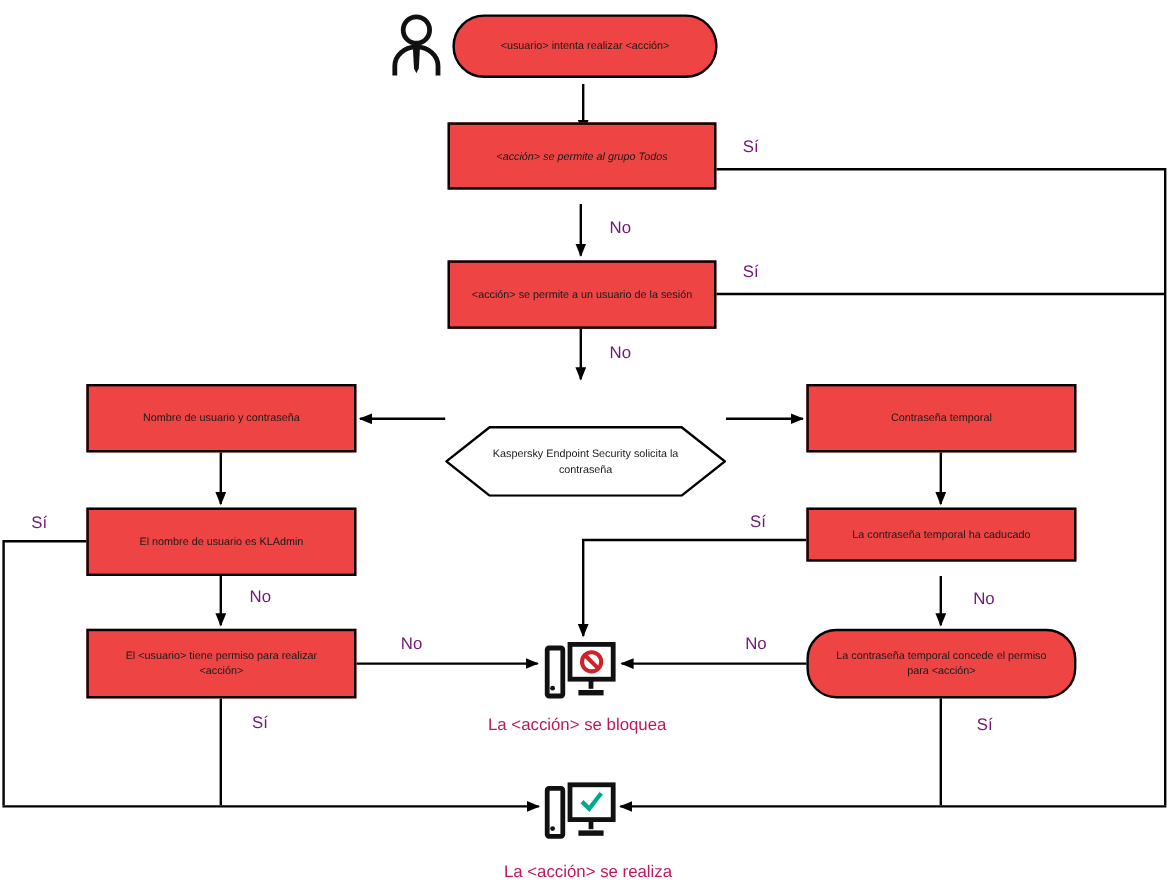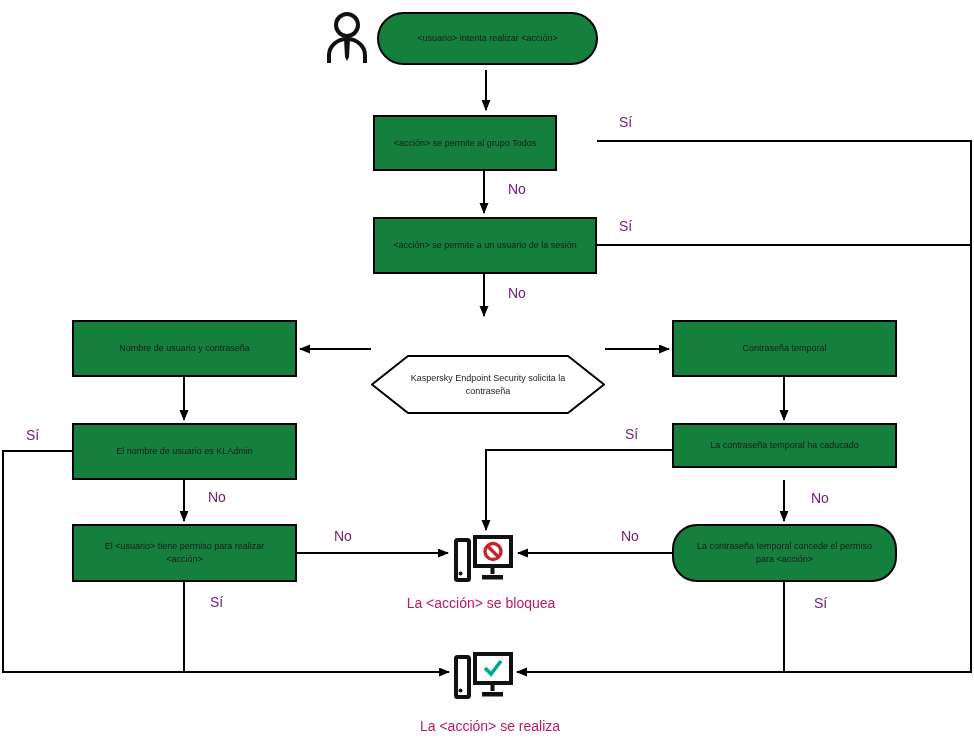--- a/index.html
+++ b/index.html
@@ -5,21 +5,21 @@
   html,body { margin:0; padding:0; background:#ffffff; }
   .canvas {
     position:relative; width:974px; height:745px; background:#ffffff;
     font-family:"Liberation Sans", sans-serif; color:#1a1a1a; overflow:hidden;
   }
   .connectors { position:absolute; left:0; top:0; width:974px; height:745px; }
   .node {
     position:absolute; box-sizing:border-box;
     display:flex; align-items:center; justify-content:center;
     text-align:center; font-size:9px; line-height:1.4;
-    background:#15803d; color:#1a1a1a;
+    background:#ef4444; color:#1a1a1a;
   }
   .rect   { border:2px solid #000000; padding:2px 14px; }
   .pill   { border:2px solid #000000; border-radius:27px; padding:2px 18px; }
   .hex    { background:transparent; border:none; padding:0; }
   .hex svg  { position:absolute; left:0; top:0; }
   .hex .hex-label { position:relative; padding:0 34px; }
   .edge-label { position:absolute; font-size:14px; color:#701a75; white-space:nowrap; }
   .outcome    { position:absolute; font-size:14px; text-align:center; white-space:nowrap; }
   .icon-abs   { position:absolute; }
 </style>
@@ -60,21 +60,21 @@
   <svg class="icon-abs" style="left:324px; top:7px;" width="48" height="58" viewBox="0 0 48 58">
     <circle cx="23" cy="18" r="11" fill="none" stroke="#111" stroke-width="4"></circle>
     <path d="M5,56 L5,48 A18,16 0 0 1 41,48 L41,56" fill="none" stroke="#111" stroke-width="4"></path>
     <path d="M20,32 L26,32 L25,50 L23,54 L21,50 Z" fill="#111"></path>
   </svg>
 
   <div class="node pill" style="left:377px; top:12px; width:221px; height:53px;">
     <span>&lt;usuario&gt; intenta realizar &lt;acción&gt;</span>
   </div>
 
-  <div class="node rect" style="left:373px; top:115px; width:184px; height:56px;">
+  <div class="node rect" style="left:373px; top:102px; width:224px; height:56px;font-style:italic;">
     <span>&lt;acción&gt; se permite al grupo Todos</span>
   </div>
 
   <div class="node rect" style="left:373px; top:217px; width:224px; height:57px;">
     <span>&lt;acción&gt; se permite a un usuario de la sesión</span>
   </div>
 
   <div class="node hex" style="left:371px; top:319px; width:234px; height:59px;margin-top:36px;">
     <svg width="234" height="59" viewBox="0 0 234 59">
       <polygon points="37,1 197,1 233,29.5 197,58 37,58 1,29.5" fill="#ffffff" stroke="#000000" stroke-width="2"></polygon>

